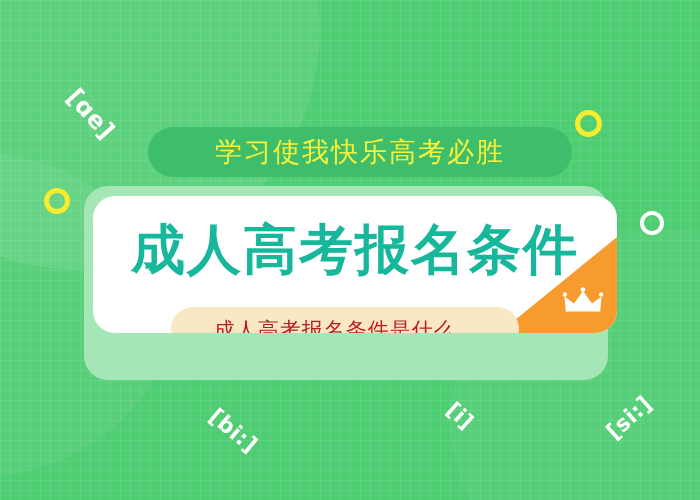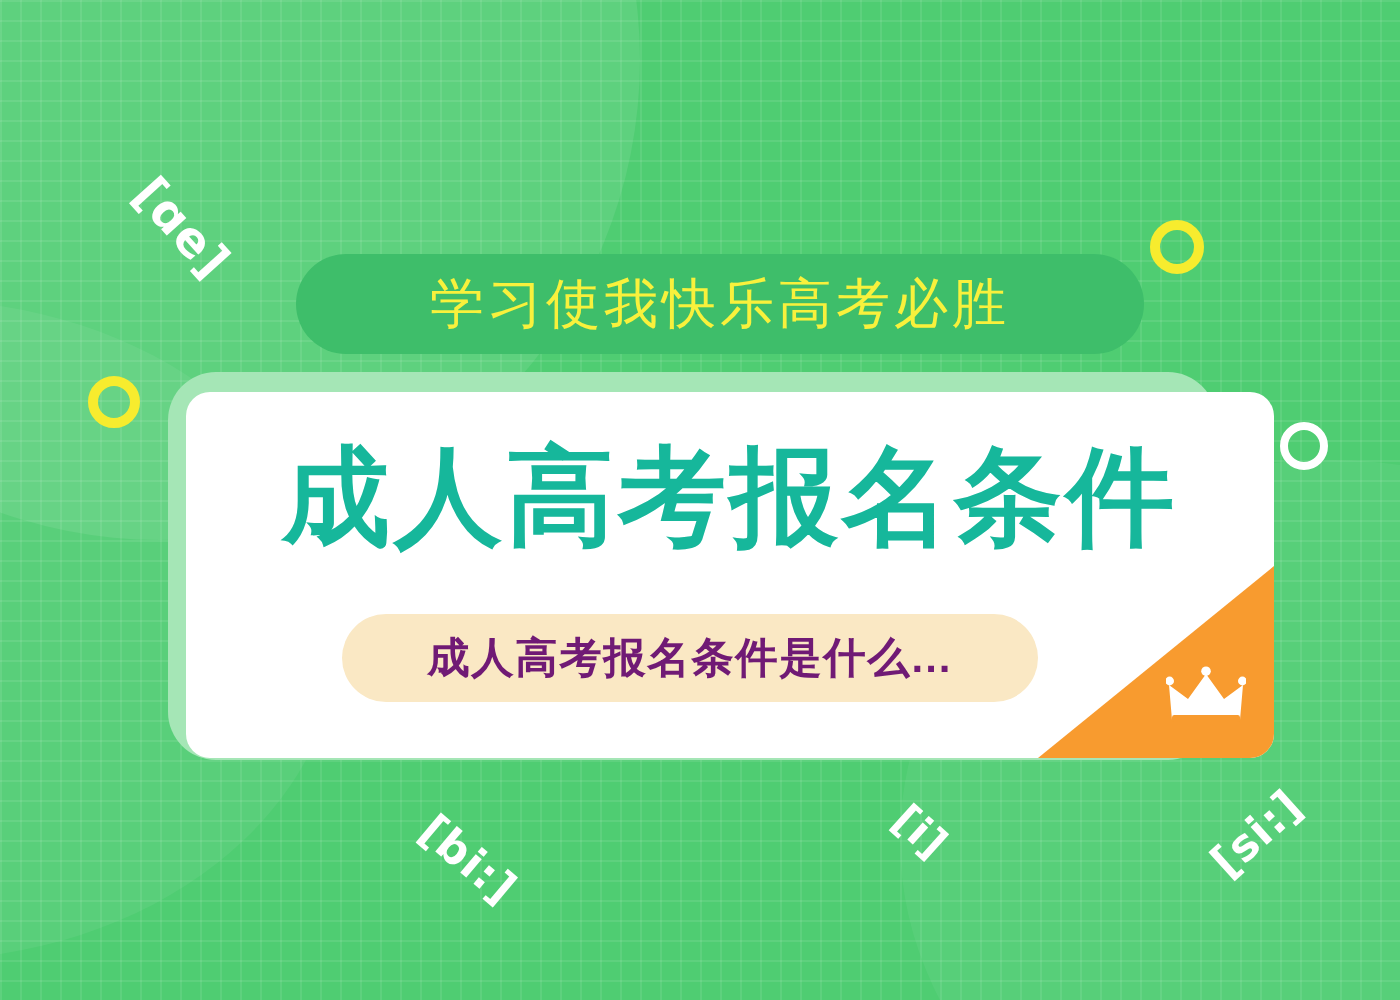--- a/index.html
+++ b/index.html
@@ -124,25 +124,24 @@
     width: 524px;
     height: 194px;
     border-radius: 24px;
     background: #A5E6B6;
   }
   #card {
     position: absolute;
     left: 93px;
     top: 196px;
     width: 524px;
-    height: 183px;
-    border-radius: 12px;
+    height: 137px;
+    border-radius: 22px;
     background: #FFFFFF;
     overflow: hidden;
-    padding-left: 20px;
   }
 
   
   #card-corner {
     position: absolute;
     right: 0;
     bottom: 0;
     width: 118px;
     height: 96px;
     background: #F89B2F;
@@ -178,23 +177,23 @@
     top: 111px;
     width: 348px;
     height: 44px;
     border-radius: 22px;
     background: #FAE8C4;
     display: flex;
     align-items: center;
     justify-content: center;
   }
   #subtitle-text {
-    color: #701a75;
+    color: #b91c1c;
     font-size: 21px;
-    font-weight: 700;
+    font-weight: 400;
     letter-spacing: 1px;
     line-height: 1;
   }
 </style>
 </head>
 <body>
 
 <div id="poster">
 
   <div class="bg-base"></div>

